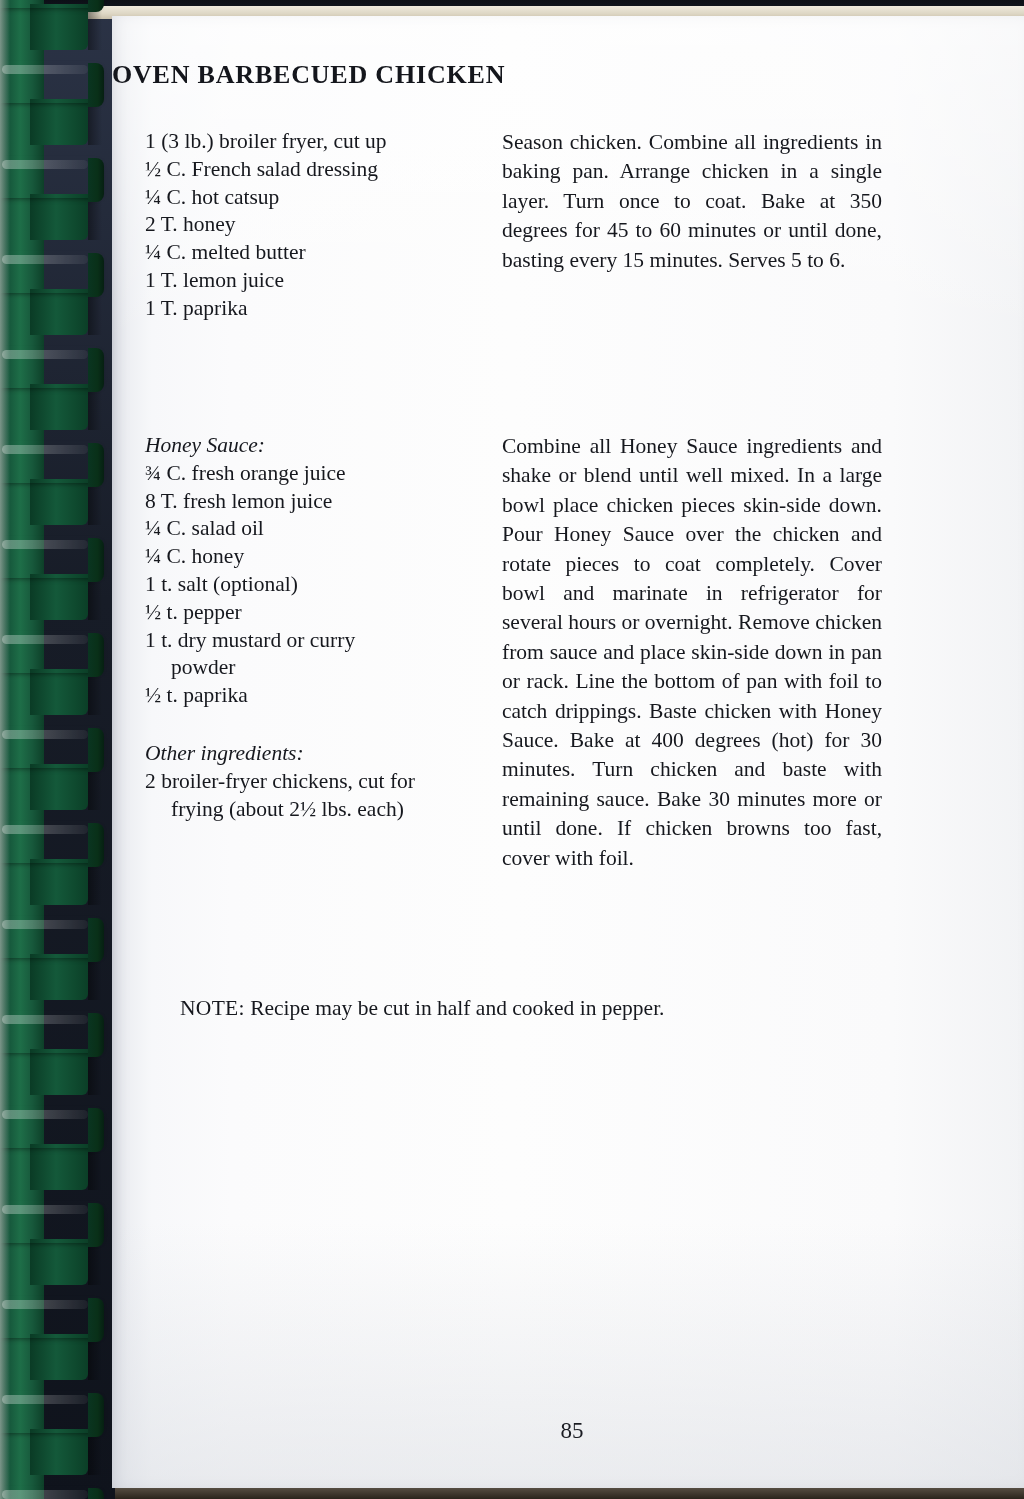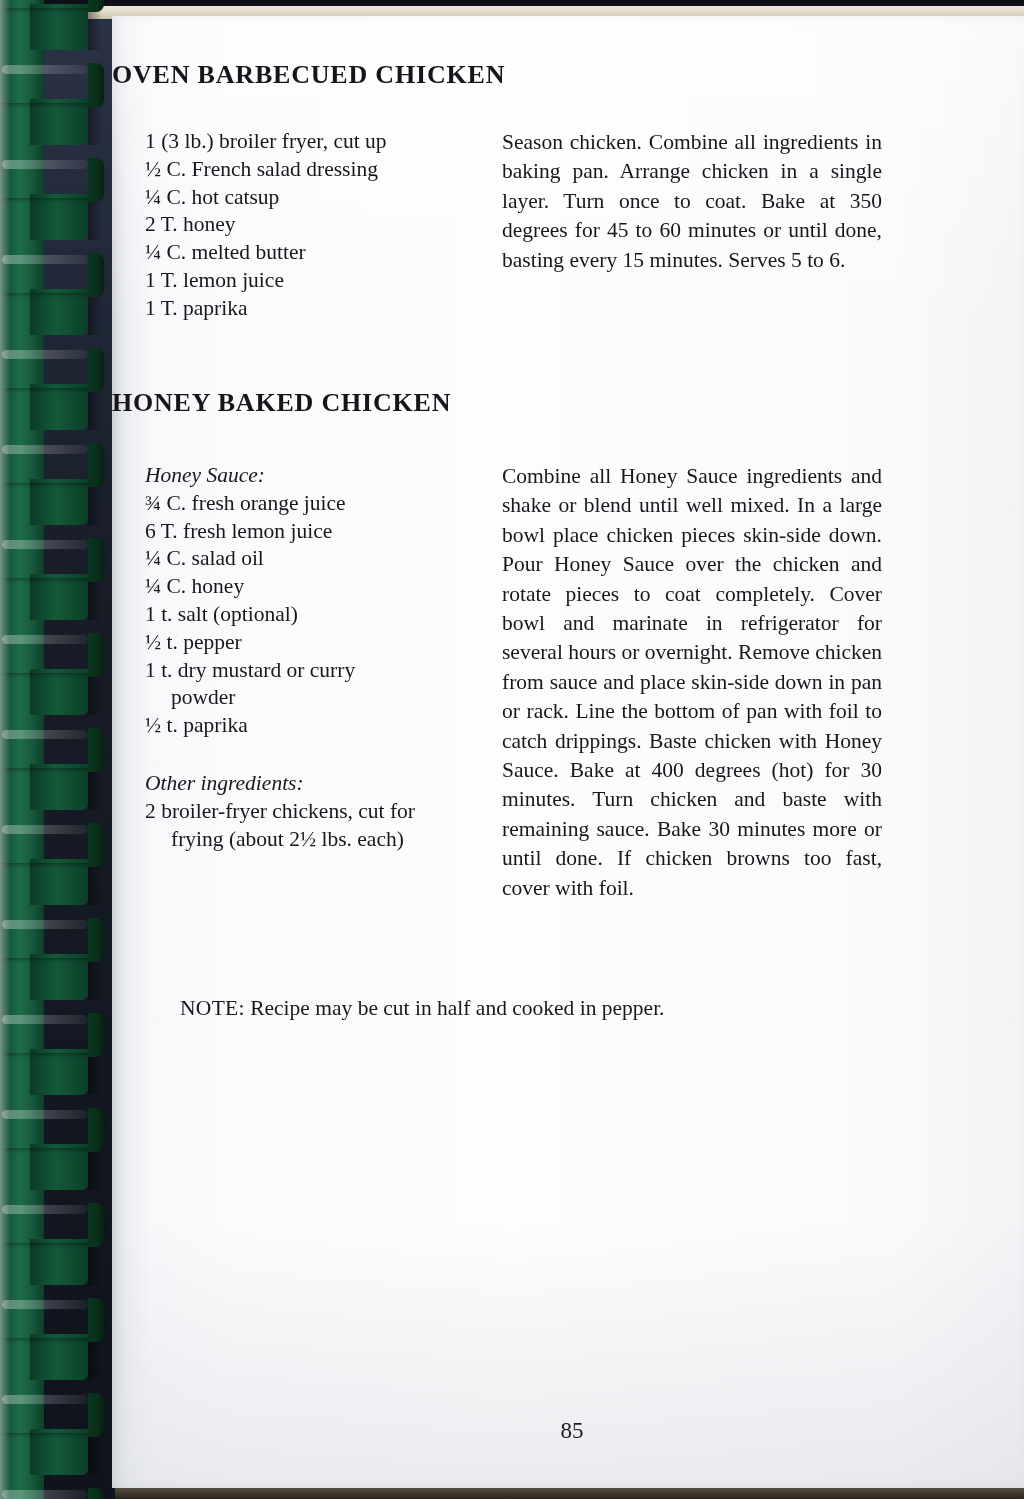--- a/index.html
+++ b/index.html
@@ -195,31 +195,30 @@
           <div class="ing-line">1 T. paprika</div>
         </div>
         <div class="col-right">
           <div class="instructions">Season chicken. Combine all ingredients in baking pan. Arrange chicken in a single layer. Turn once to coat. Bake at 350 degrees for 45 to 60 minutes or until done, basting every 15 minutes. Serves 5 to 6.</div>
         </div>
       </div>
     </div>
 
     <div style="position:absolute; left:0; top:372px; width:912px;">
 
-      <div class="recipe-title">HONEY BAKED CHICKEN</div>
 
       <div style="height:44px"></div>
 
       <div class="cols">
         <div class="col-left">
 
           <div class="sub-head">Honey Sauce:</div>
 
           <div class="ing-line">¾ C. fresh orange juice</div>
-          <div class="ing-line">6 T. fresh lemon juice</div>
+          <div class="ing-line">8 T. fresh lemon juice</div>
           <div class="ing-line">¼ C. salad oil</div>
           <div class="ing-line">¼ C. honey</div>
           <div class="ing-line">1 t. salt (optional)</div>
           <div class="ing-line">½ t. pepper</div>
           <div class="ing-line">1 t. dry mustard or curry</div>
           <div class="ing-line indent">powder</div>
           <div class="ing-line">½ t. paprika</div>
 
           <div class="gap-block"></div>
 

